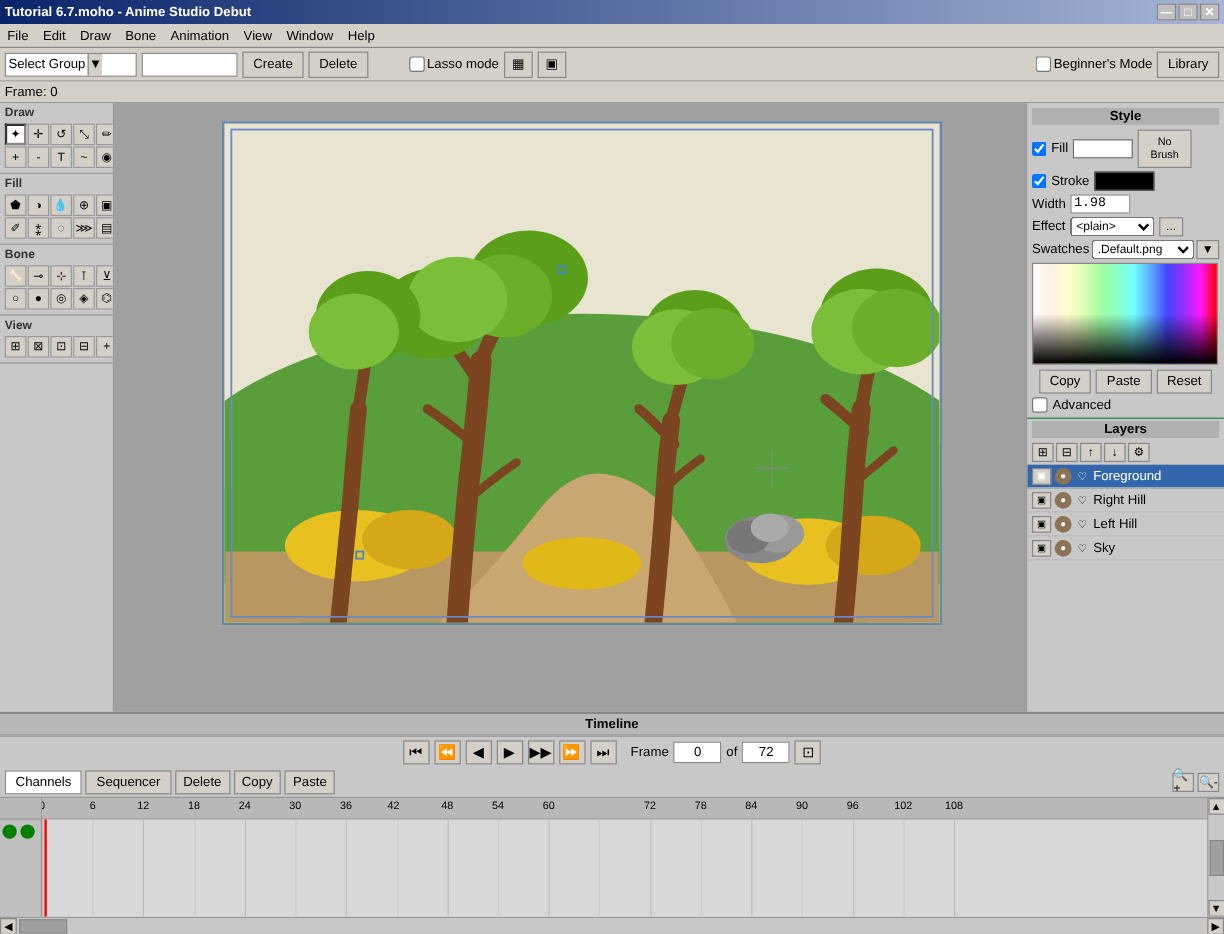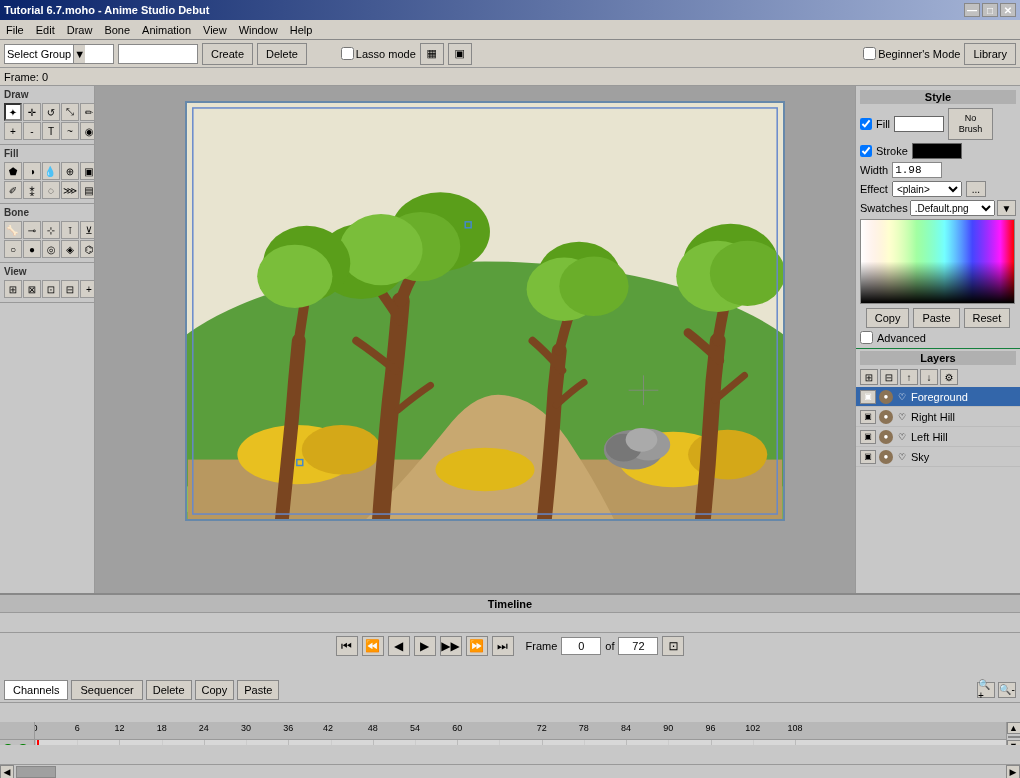--- a/index.html
+++ b/index.html
@@ -216,21 +216,20 @@
     .layer-eye { width: 14px; height: 14px; background: #8b7355; border-radius: 50%; display: flex; align-items: center; justify-content: center; font-size: 8px; color: white; }
     .layer-lock { width: 12px; height: 12px; font-size: 9px; display: flex; align-items: center; justify-content: center; }
 
     
     #timeline-area {
       height: 185px;
       background: #c8c8c8;
       border-top: 2px solid #888;
       display: flex;
       flex-direction: column;
-      gap: 19px;
     }
     #timeline-header {
       background: #b8b8b8;
       height: 18px;
       text-align: center;
       font-size: 11px;
       font-weight: bold;
       border-bottom: 1px solid #999;
       display: flex;
       align-items: center;

